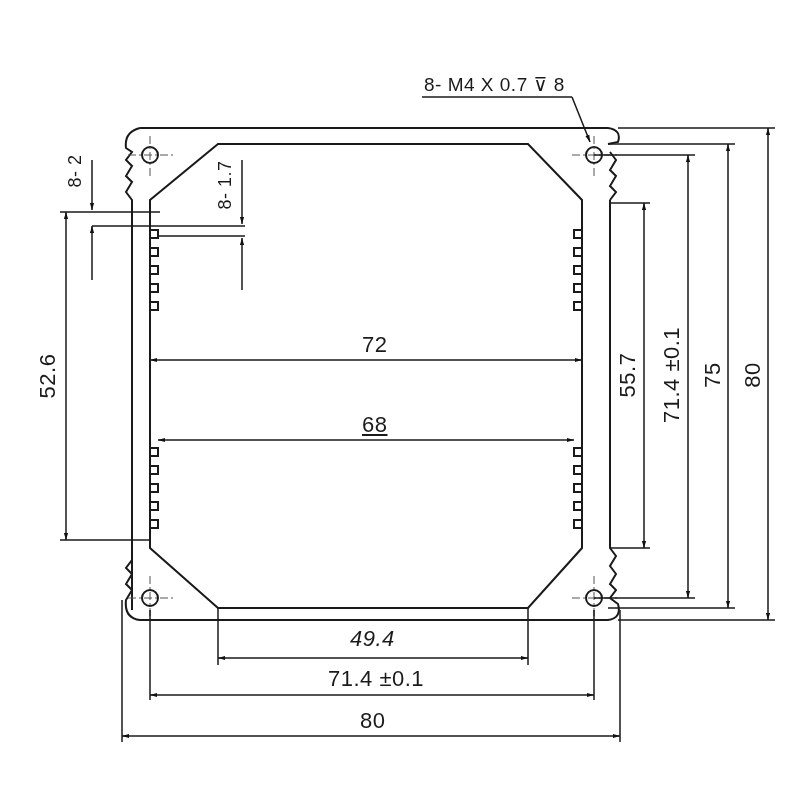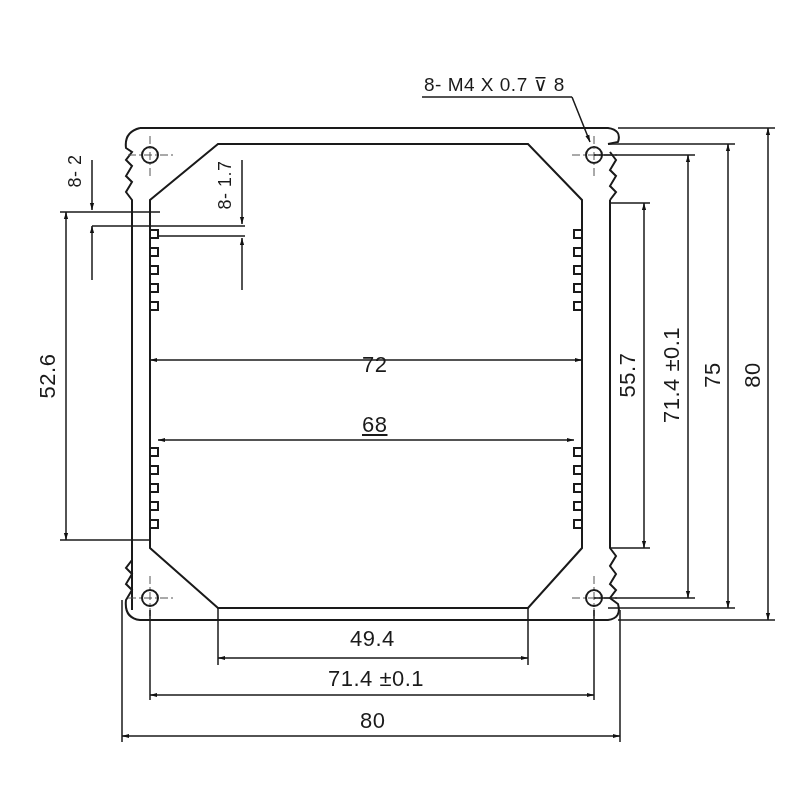--- a/index.html
+++ b/index.html
@@ -90,22 +90,22 @@
     <line x1="122" y1="600" x2="122" y2="742"></line>
     <line x1="620" y1="610" x2="620" y2="742"></line>
     <line x1="122" y1="736" x2="620" y2="736" marker-start="url(#ar)" marker-end="url(#ar)"></line>
   </g>
 </svg>
 
 <div class="lbl callout" style="left:424px;top:75px;">8- M4 X 0.7 ⊽ 8</div>
 <div class="lbl v" style="left:58px;top:162px;font-size:18px;">8- 2</div>
 <div class="lbl v" style="left:200px;top:176px;font-size:18px;">8- 1.7</div>
 <div class="lbl v" style="left:26px;top:365px;">52.6</div>
-<div class="lbl" style="left:362px;top:334px;margin-top:20px;">72</div>
+<div class="lbl" style="left:362px;top:334px;">72</div>
 <div class="lbl" style="left:362px;top:414px;text-decoration:underline;">68</div>
 <div class="lbl v" style="left:606px;top:364px;">55.7</div>
 <div class="lbl v" style="left:624px;top:364px;">71.4 ±0.1</div>
 <div class="lbl v" style="left:700px;top:364px;">75</div>
 <div class="lbl v" style="left:740px;top:364px;">80</div>
-<div class="lbl" style="left:350px;top:628px;">49.4</div>
+<div class="lbl" style="left:350px;top:628px;font-style:italic;">49.4</div>
 <div class="lbl" style="left:328px;top:668px;">71.4 ±0.1</div>
 <div class="lbl" style="left:360px;top:710px;">80</div>
 </div>
 
 </body></html>

